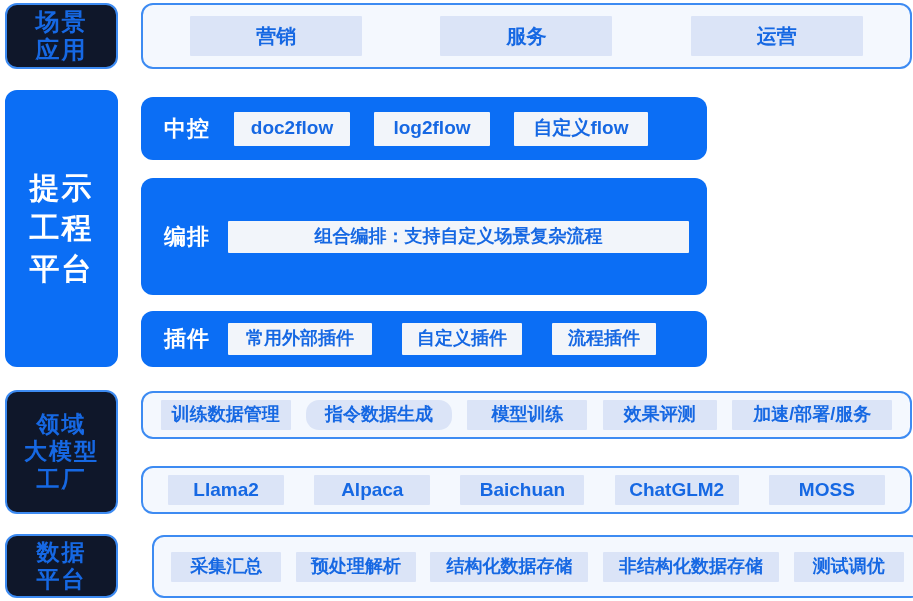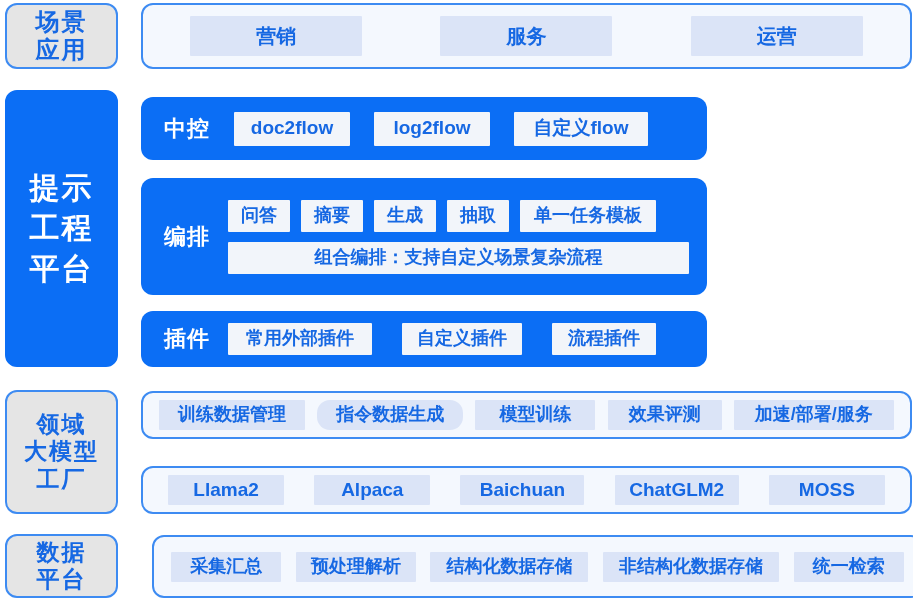--- a/index.html
+++ b/index.html
@@ -22,21 +22,21 @@
     left: 0; top: 0;
     width: 913px;
     height: 601px;
   }
 
   
   .abs { position: absolute; box-sizing: border-box; }
 
   
   .side-label {
-    background: #e5e5e5;
+    background: #0f172a;
     border: 2px solid #3d8bf2;
     border-radius: 12px;
     display: flex;
     align-items: center;
     justify-content: center;
     text-align: center;
     color: #1668e3;
     font-weight: bold;
     line-height: 1.18;
     letter-spacing: 2px;
@@ -145,27 +145,20 @@
     <div style="display:flex; align-items:center; gap:24px; margin-left:14px;">
       <div class="chip-white" style="width:116px; height:34px; font-size:19px;">doc2flow</div>
       <div class="chip-white" style="width:116px; height:34px; font-size:19px;">log2flow</div>
       <div class="chip-white" style="width:134px; height:34px; font-size:19px;">自定义flow</div>
     </div>
   </div>
 
   <div class="abs panel" style="left:141px; top:178px; width:566px; height:117px;">
     <div class="row-label" style="width:66px; margin-left:13px; font-size:22px;">编排</div>
     <div style="display:flex; flex-direction:column; gap:10px; margin-left:8px;">
-      <div style="display:flex; align-items:center; gap:11px;">
-        <div class="chip-white" style="width:62px; height:32px; font-size:18px;">问答</div>
-        <div class="chip-white" style="width:62px; height:32px; font-size:18px;">摘要</div>
-        <div class="chip-white" style="width:62px; height:32px; font-size:18px;">生成</div>
-        <div class="chip-white" style="width:62px; height:32px; font-size:18px;">抽取</div>
-        <div class="chip-white" style="width:136px; height:32px; font-size:18px;">单一任务模板</div>
-      </div>
       <div class="chip-white" style="width:461px; height:32px; font-size:18px;">组合编排：支持自定义场景复杂流程</div>
     </div>
   </div>
 
   <div class="abs panel" style="left:141px; top:311px; width:566px; height:56px;">
     <div class="row-label" style="width:66px; margin-left:13px; font-size:22px;">插件</div>
     <div style="display:flex; align-items:center; gap:30px; margin-left:8px;">
       <div class="chip-white" style="width:144px; height:32px; font-size:18px;">常用外部插件</div>
       <div class="chip-white" style="width:120px; height:32px; font-size:18px;">自定义插件</div>
       <div class="chip-white" style="width:104px; height:32px; font-size:18px;">流程插件</div>
@@ -175,21 +168,21 @@
 
   <div class="abs side-label" style="left:5px; top:390px; width:113px; height:124px; font-size:23px;">
     <div>
       <div>领域</div>
       <div>大模型</div>
       <div>工厂</div>
     </div>
   </div>
 
   <div class="abs band" style="left:141px; top:391px; width:771px; height:48px; justify-content:space-around; padding:0 10px;">
-    <div class="chip-light" style="width:146px; height:30px; font-size:18px;">训练数据管理</div>
+    <div class="chip-light" style="width:130px; height:30px; font-size:18px;">训练数据管理</div>
     <div class="chip-light" style="width:146px; height:30px; font-size:18px;border-radius:13px;">指令数据生成</div>
     <div class="chip-light" style="width:120px; height:30px; font-size:18px;">模型训练</div>
     <div class="chip-light" style="width:114px; height:30px; font-size:18px;">效果评测</div>
     <div class="chip-light" style="width:160px; height:30px; font-size:18px;">加速/部署/服务</div>
   </div>
 
   <div class="abs band" style="left:141px; top:466px; width:771px; height:48px; justify-content:space-around; padding:0 10px;">
     <div class="chip-light" style="width:116px; height:30px; font-size:19px;">Llama2</div>
     <div class="chip-light" style="width:116px; height:30px; font-size:19px;">Alpaca</div>
     <div class="chip-light" style="width:124px; height:30px; font-size:19px;">Baichuan</div>
@@ -202,16 +195,16 @@
       <div>数据</div>
       <div>平台</div>
     </div>
   </div>
 
   <div class="abs band" style="left:152px; top:535px; width:771px; height:63px; justify-content:space-around; padding:0 10px;">
     <div class="chip-light" style="width:110px; height:30px; font-size:18px;">采集汇总</div>
     <div class="chip-light" style="width:120px; height:30px; font-size:18px;">预处理解析</div>
     <div class="chip-light" style="width:158px; height:30px; font-size:18px;">结构化数据存储</div>
     <div class="chip-light" style="width:176px; height:30px; font-size:18px;">非结构化数据存储</div>
-    <div class="chip-light" style="width:110px; height:30px; font-size:18px;">统一检索</div>
+    <div class="chip-light" style="width:110px; height:30px; font-size:18px;">测试调优</div>
   </div>
 
 </div>
 
 </body></html>

